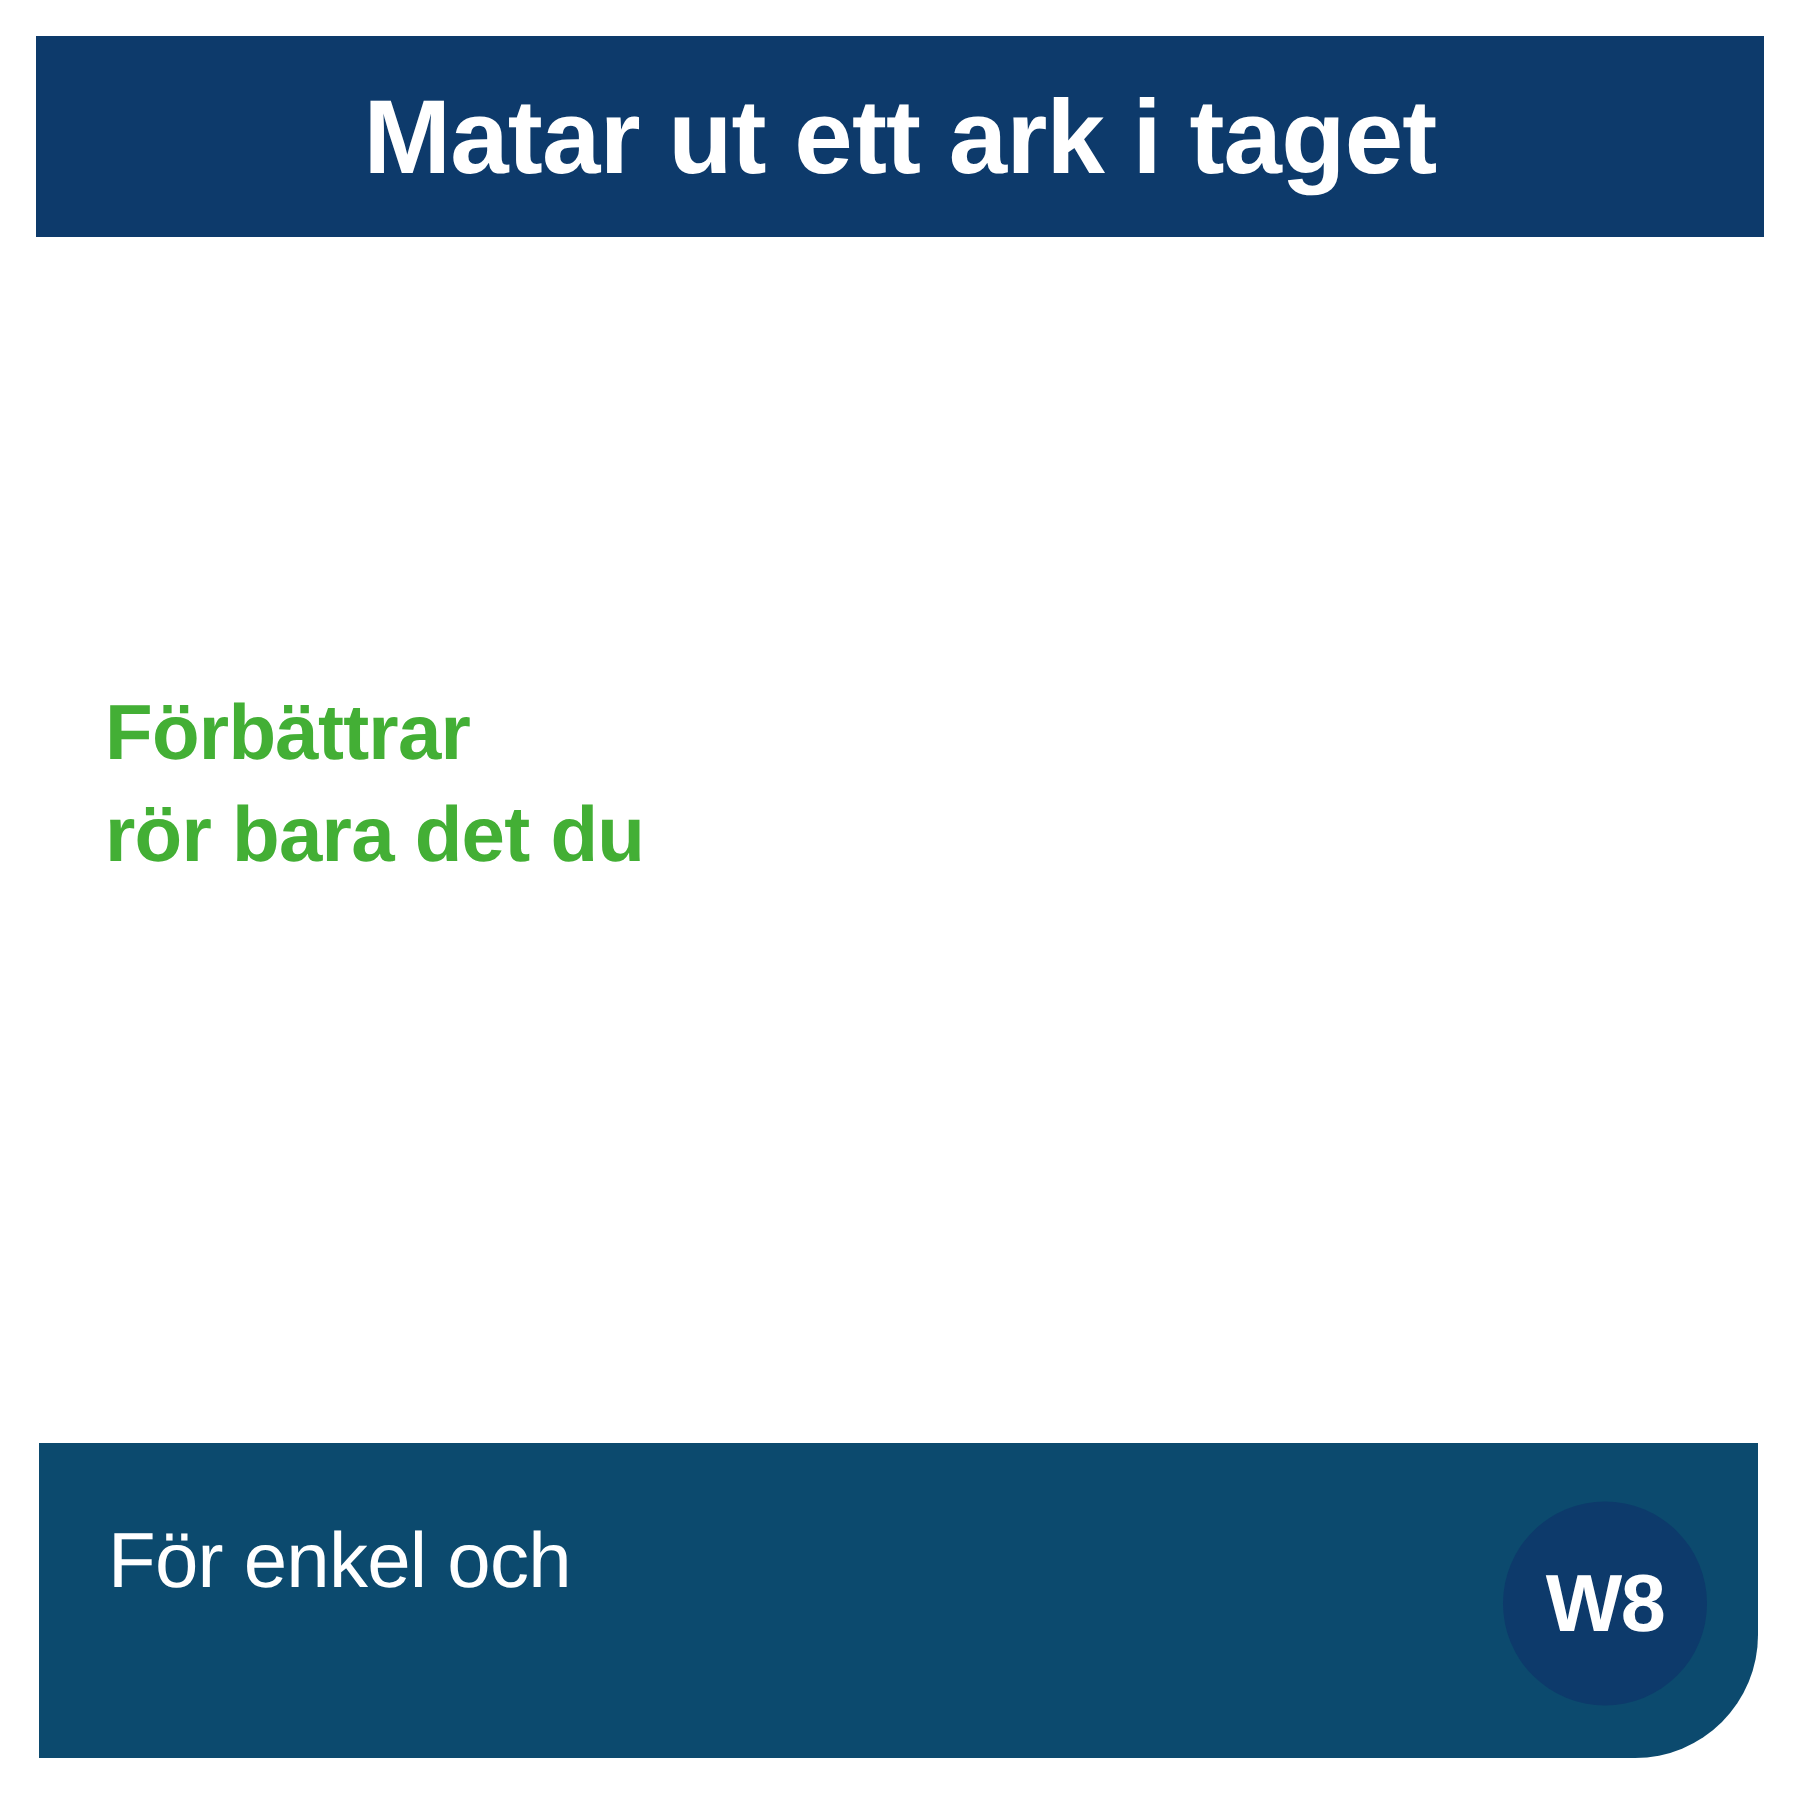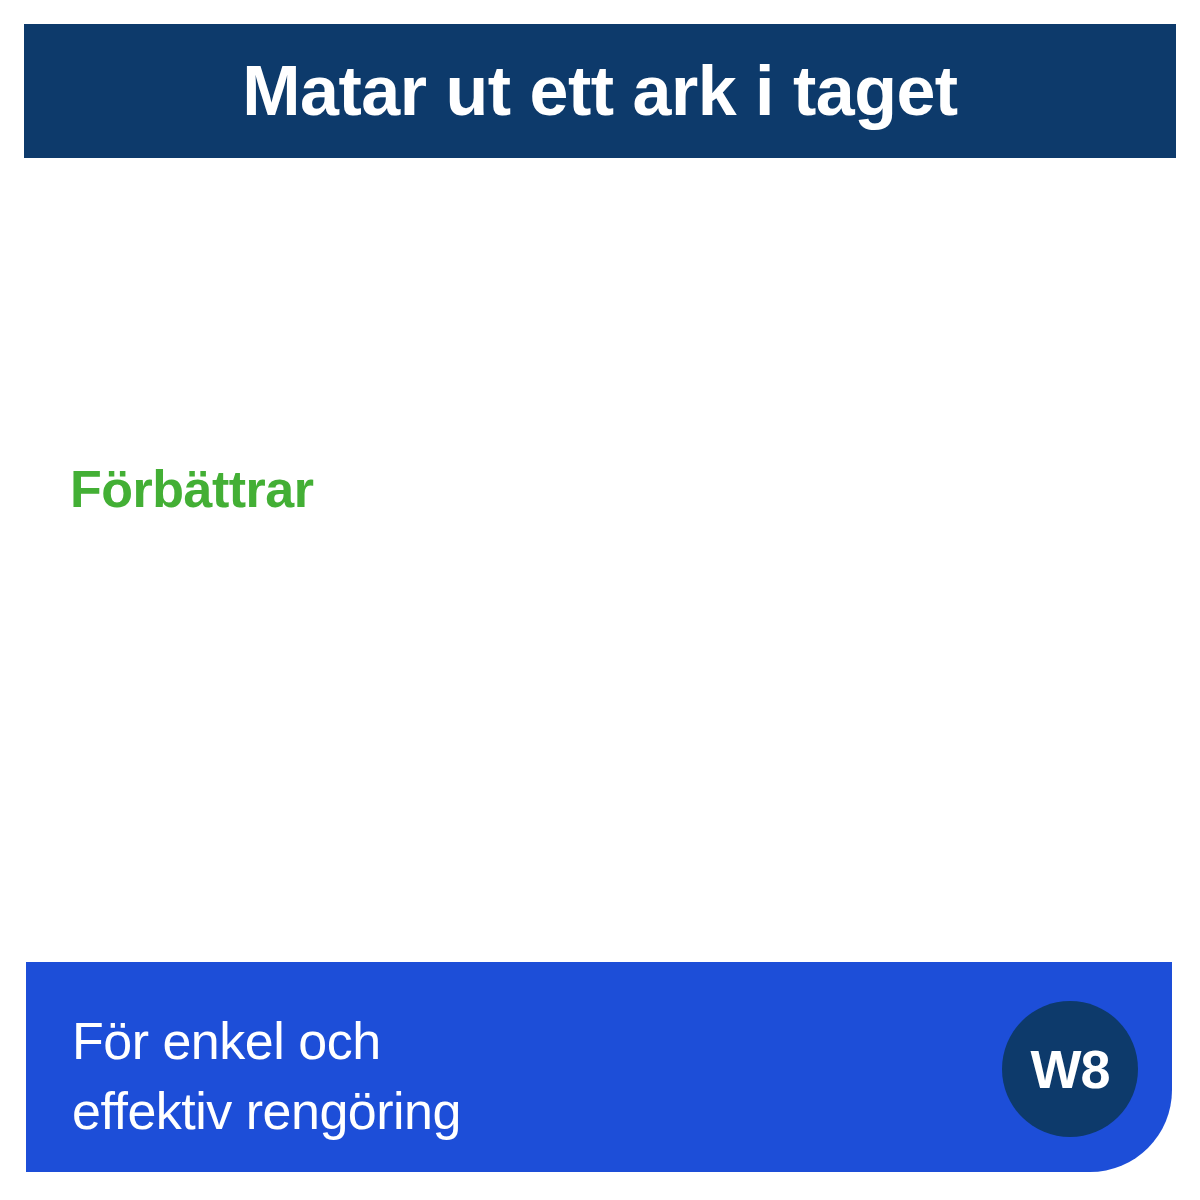--- a/index.html
+++ b/index.html
@@ -63,21 +63,21 @@
   }
   #illustration svg { display: block; width: 660px; height: 470px; }
 
   
   #footer-banner {
     position: absolute;
     left: 26px;
     top: 962px;
     width: 1146px;
     height: 210px;
-    background: #1d4ed8;
+    background: #0c4a6e;
     border-radius: 0 0 82px 0;
   }
   #footer-text {
     position: absolute;
     left: 46px;
     top: 44px;
     color: #ffffff;
     font-size: 52px;
     font-weight: normal;
     line-height: 70px;
@@ -111,27 +111,27 @@
 <body>
 
 <div id="page">
 
   <div id="header-banner">
     <div id="header-title">Matar ut ett ark i taget</div>
   </div>
 
   <div id="benefit-text">
     <span class="line">Förbättrar</span>
+    <span class="line">rör bara det du</span>
   </div>
 
 
   <div id="footer-banner">
     <div id="footer-text">
       <span class="line">För enkel och</span>
-      <span class="line">effektiv rengöring</span>
     </div>
   </div>
 
   <div id="w8-badge">
     <span id="w8-badge-label">W8</span>
   </div>
 
 </div>
 
 </body></html>

